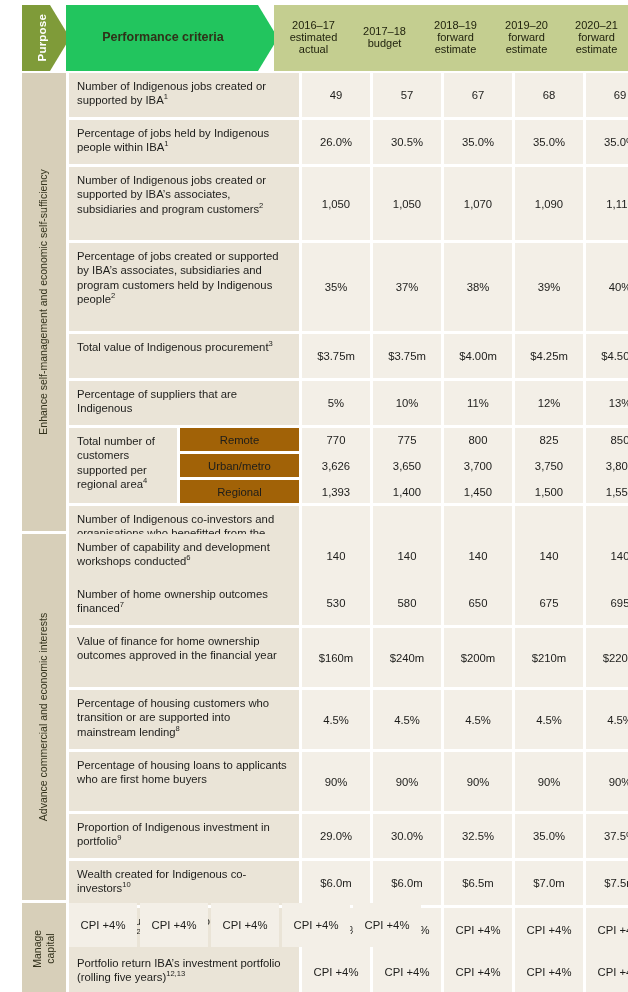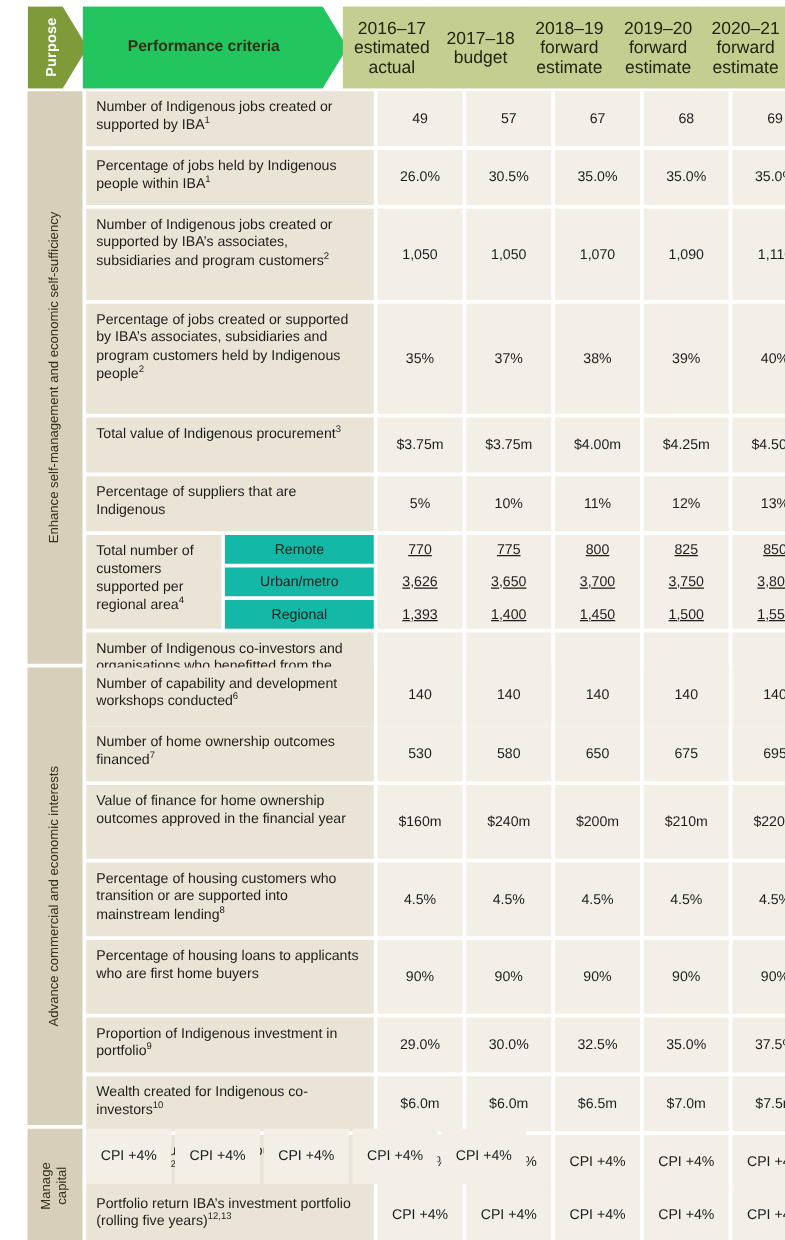--- a/index.html
+++ b/index.html
@@ -29,21 +29,21 @@
 
   .chev-criteria {
     left:66px; width:212px; background:#22c55e;
     clip-path: polygon(0 0, 192px 0, 212px 50%, 192px 100%, 0 100%);
   }
   .chev-criteria .chev-inner {
     color:#2f3118; font-weight:bold; font-size:12.5px;
     margin-right:18px;
   }
 
-  .chev-yr { background:#c4ce90; color:#2f3118; font-size:14px;
+  .chev-yr { background:#c4ce90; color:#2f3118; font-size:11px;
              font-weight:normal; }
   .chev-yr .chev-inner { margin-right:7px; color:#22240f; }
   .yr0 { left:274px; width:86px;
          clip-path: polygon(0 0, 71px 0, 86px 50%, 71px 100%, 0 100%); }
   .yr1 { left:345px; width:86px;
          clip-path: polygon(0 0, 71px 0, 86px 50%, 71px 100%, 0 100%); }
   .yr2 { left:416px; width:86px;
          clip-path: polygon(0 0, 71px 0, 86px 50%, 71px 100%, 0 100%); }
   .yr3 { left:487px; width:86px;
          clip-path: polygon(0 0, 71px 0, 86px 50%, 71px 100%, 0 100%); }
@@ -77,34 +77,34 @@
     width:230px; flex:0 0 230px; margin-left:3px;
     background:#eae4d7; color:#1d1d1b;
     font-size:11.3px; line-height:1.28;
     padding:6px 7px 6px 8px;
     display:flex; 
   }
   .crit.split { width:108px; flex:0 0 108px; }
   .sub-wrap { width:119px; flex:0 0 119px; margin-left:3px;
               display:flex; flex-direction:column; }
   .sub {
-    flex:1 1 0; background:#14b8a6; color:#1d1d1b;
+    flex:1 1 0; background:#a16207; color:#1d1d1b;
     font-size:11.3px; display:flex; align-items:center;
     justify-content:center; margin-bottom:3px;
   }
   .sub:last-child { margin-bottom:0; }
 
   .cells { flex:1 1 auto; display:flex; }
   .cell {
     width:68px; flex:0 0 68px; margin-left:3px;
     background:#f3efe7; color:#1d1d1b;
     font-size:11.3px;
     display:flex; align-items:center; justify-content:center;
   }
-  .cell.stack { flex-direction:column; padding:0;text-decoration:underline; }
+  .cell.stack { flex-direction:column; padding:0; }
   .cellpart { flex:1 1 0; width:100%; display:flex; align-items:center;
               justify-content:center; margin-bottom:3px; }
   .cellpart:last-child { margin-bottom:0; }
 
   sup { font-size:7.6px; vertical-align: super; line-height:0; }
 </style>
 </head>
 <body>
 
 <div id="sheet">

